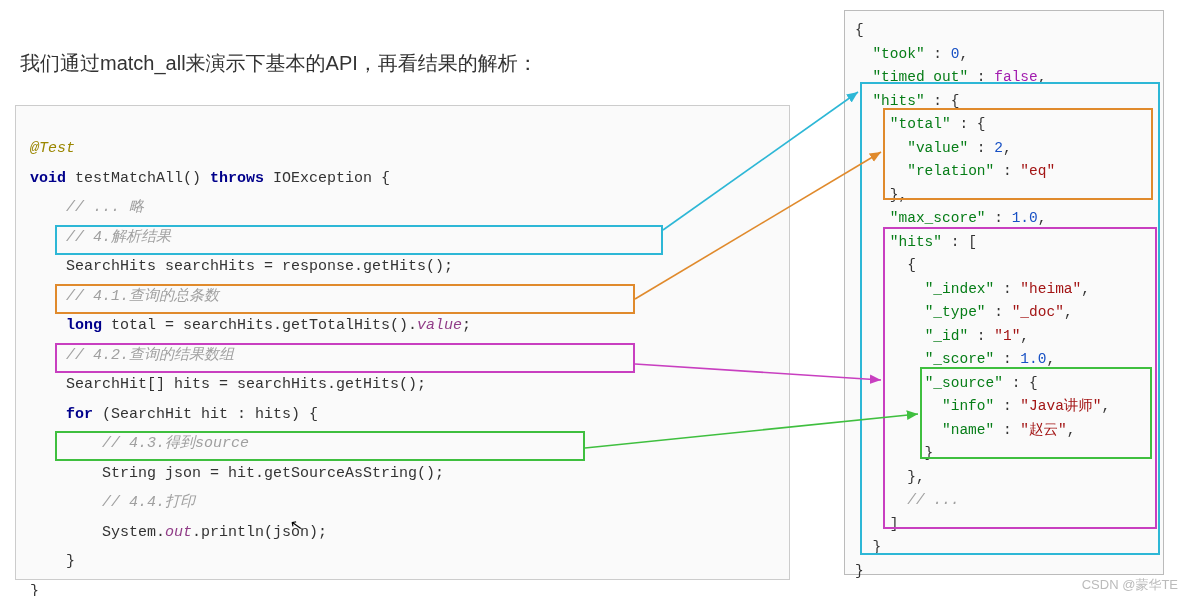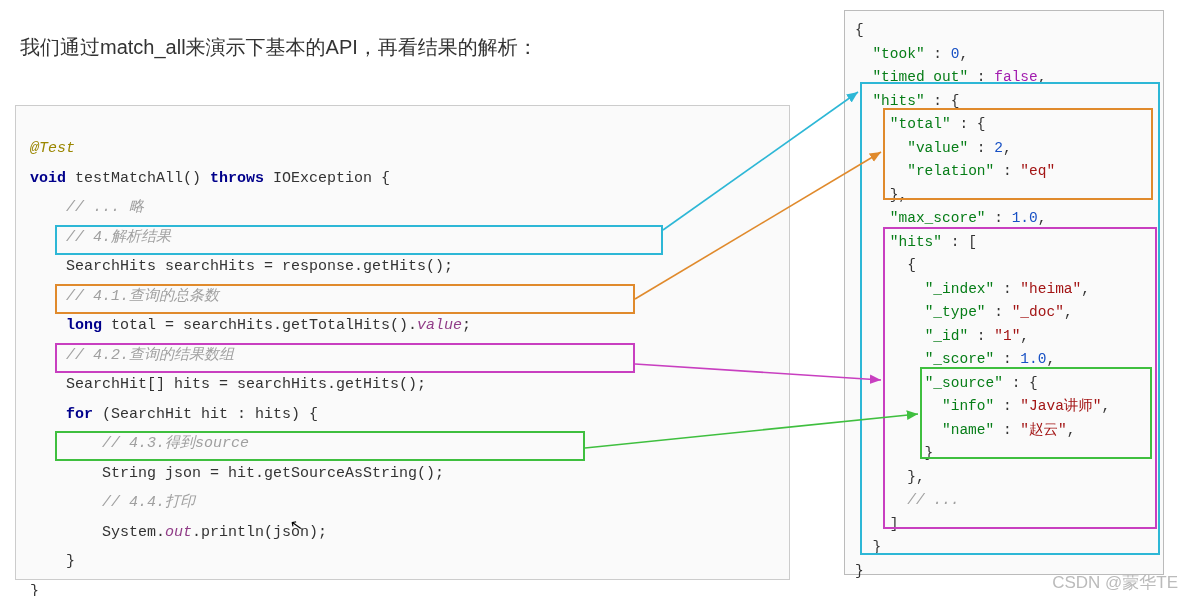--- a/index.html
+++ b/index.html
@@ -9,21 +9,21 @@
     background: #fff;
     width: 1184px;
     box-sizing: border-box;
     color: #222;
     position: relative;
     height: 596px;
     overflow: hidden;
   }
   .title {
     font-size: 20px;
-    margin: 24px 0 14px 10px;
+    margin: 40px 0 14px 10px;
     color: #333;
   }
   .code-block {
     position: absolute;
     left: 15px;
     top: 105px;
     width: 775px;
     height: 475px;
     border: 1px solid #ccc;
     background: #fafafa;
@@ -71,21 +71,21 @@
   svg.arrows {
     position: absolute;
     left: 0; top: 0;
     width: 1184px; height: 596px;
     pointer-events: none;
   }
   .watermark {
     position: absolute;
     right: 6px;
     bottom: 2px;
-    font-size: 17px;
+    font-size: 13px;
     color: #bbb;
   }
   .cursor-img {
     position: absolute;
     font-size: 15px;
     color: #000;
     transform: rotate(-10deg);
   }
 </style>
 </head>

